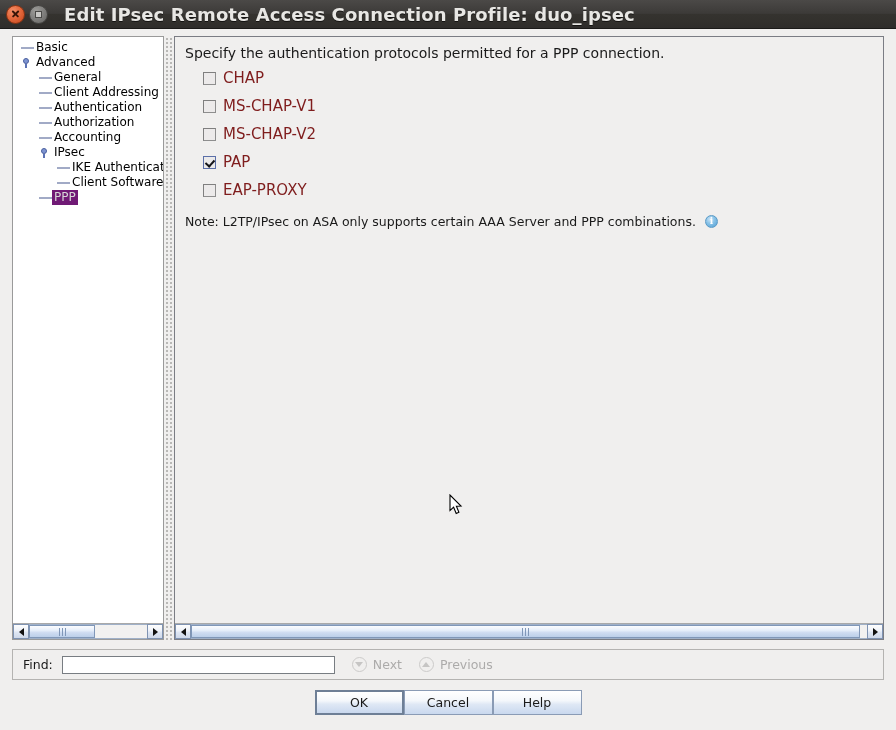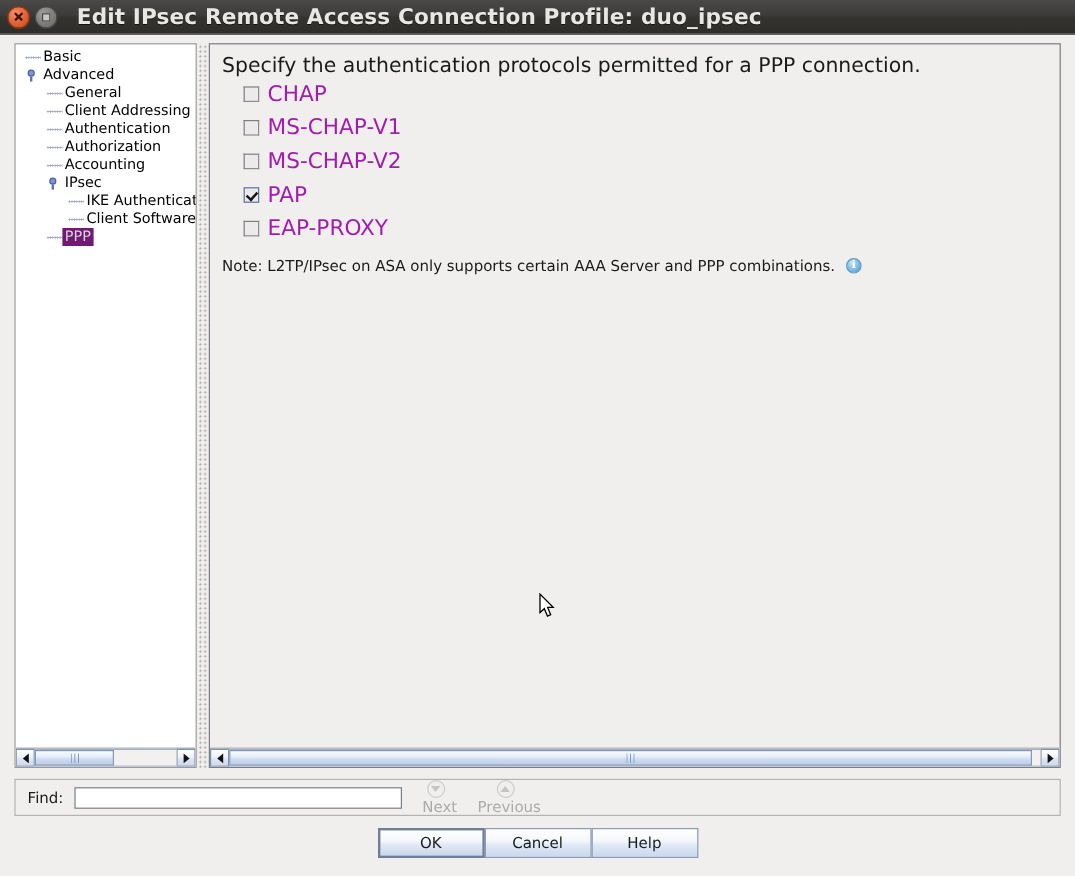--- a/index.html
+++ b/index.html
@@ -178,21 +178,21 @@
   .tree-row.selected .tree-label {
     background: #701a75;
     color: #d6d6d6;
   }
 
   
   .instruction {
     position: absolute;
     left: 10px;
     top: 8px;
-    font-size: 17px;
+    font-size: 14px;
     color: #1a1a1a;
   }
   .cb-list {
     position: absolute;
     left: 28px;
     top: 27px;
   }
   .cb-row {
     height: 28px;
     display: flex;
@@ -218,21 +218,21 @@
     content: "";
     position: absolute;
     left: 3px;
     top: 1.5px;
     width: 4px;
     height: 7px;
     border: solid #15161a;
     border-width: 0 2px 2px 0;
     transform: rotate(42deg);
   }
-  .cb-label { font-size: 18px; color: #a21caf; }
+  .cb-label { font-size: 15px; color: #7f1d1d; }
 
   .note-row {
     position: absolute;
     left: 10px;
     top: 177px;
     display: flex;
     align-items: center;
     font-size: 12.5px;
     color: #1a1a1a;
   }
@@ -339,21 +339,20 @@
     font-size: 12px;
     padding: 0 3px;
     color: #1a1a1a;
   }
   .nav-btn {
     display: flex;
     align-items: center;
     margin-left: 17px;
     color: #acabaa;
     font-size: 12.5px;
-    flex-direction: column;
   }
   .nav-circle {
     width: 15px;
     height: 15px;
     border-radius: 50%;
     border: 1.5px solid #cccbca;
     background: #f0efee;
     margin-right: 6px;
     flex: none;
     display: flex;

